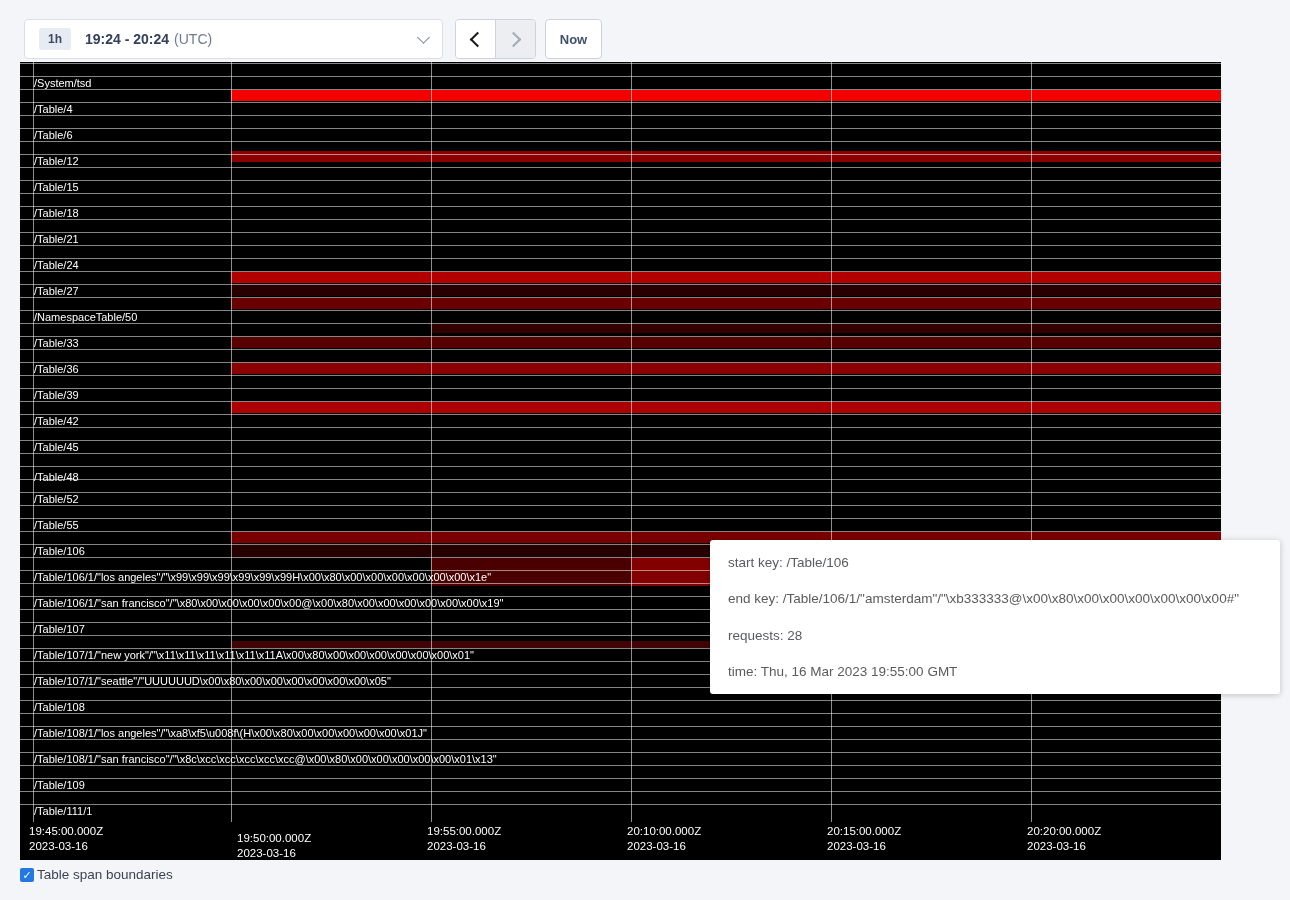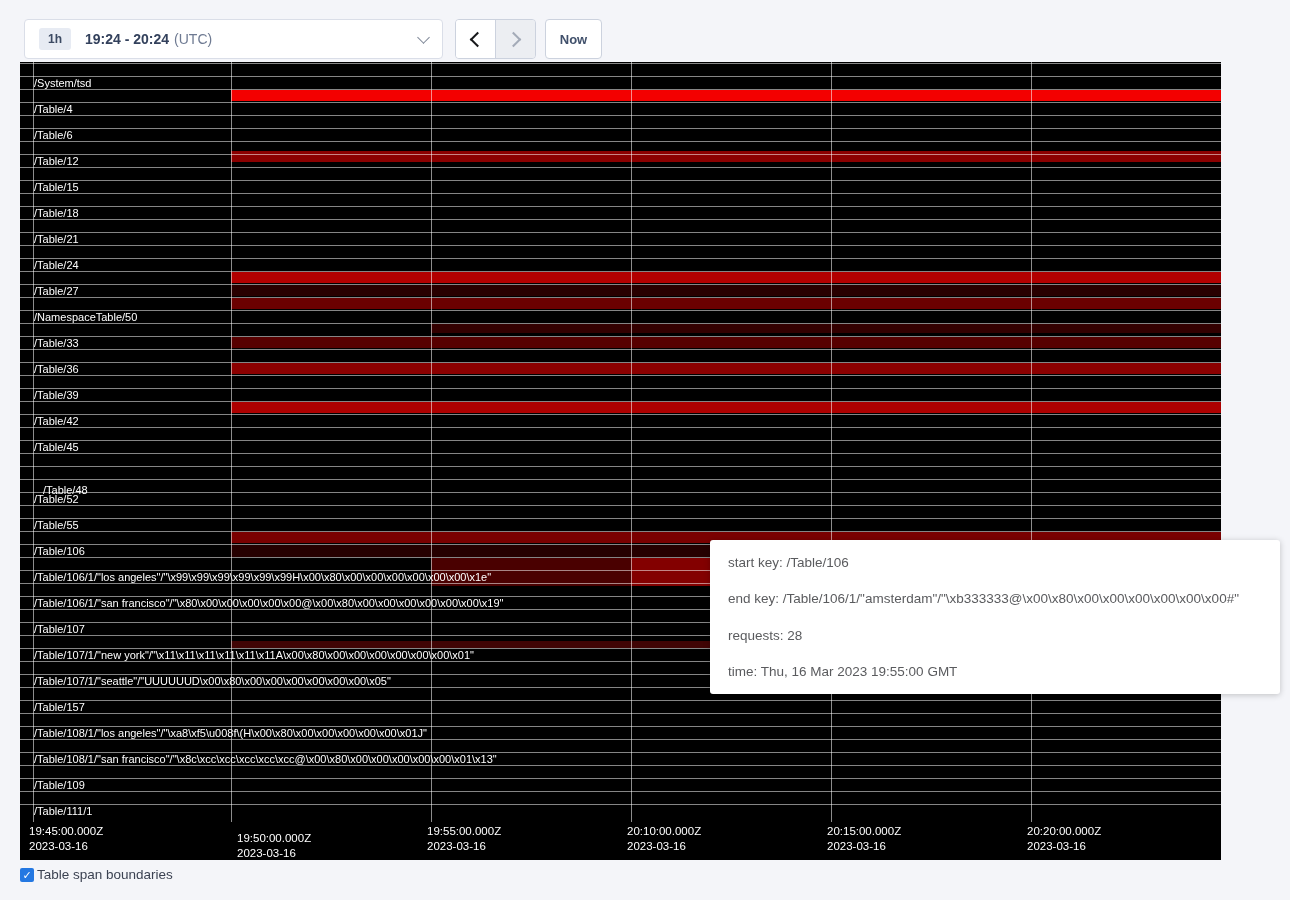--- a/index.html
+++ b/index.html
@@ -178,30 +178,30 @@
     <div class="rowlabel" style="top: 144px;">/Table/18</div>
     <div class="rowlabel" style="top: 170px;">/Table/21</div>
     <div class="rowlabel" style="top: 196px;">/Table/24</div>
     <div class="rowlabel" style="top: 222px;">/Table/27</div>
     <div class="rowlabel" style="top: 248px;">/NamespaceTable/50</div>
     <div class="rowlabel" style="top: 274px;">/Table/33</div>
     <div class="rowlabel" style="top: 300px;">/Table/36</div>
     <div class="rowlabel" style="top: 326px;">/Table/39</div>
     <div class="rowlabel" style="top: 352px;">/Table/42</div>
     <div class="rowlabel" style="top: 378px;">/Table/45</div>
-    <div class="rowlabel" style="top: 421px; margin-left: 9px;">/Table/48</div>
+    <div class="rowlabel" style="top: 408px;">/Table/48</div>
     <div class="rowlabel" style="top: 430px;">/Table/52</div>
     <div class="rowlabel" style="top: 456px;">/Table/55</div>
     <div class="rowlabel" style="top: 482px;">/Table/106</div>
     <div class="rowlabel" style="top: 508px;">/Table/106/1/"los angeles"/"\x99\x99\x99\x99\x99\x99H\x00\x80\x00\x00\x00\x00\x00\x00\x1e"</div>
     <div class="rowlabel" style="top: 534px;">/Table/106/1/"san francisco"/"\x80\x00\x00\x00\x00\x00@\x00\x80\x00\x00\x00\x00\x00\x00\x19"</div>
     <div class="rowlabel" style="top: 560px;">/Table/107</div>
     <div class="rowlabel" style="top: 586px;">/Table/107/1/"new york"/"\x11\x11\x11\x11\x11\x11A\x00\x80\x00\x00\x00\x00\x00\x00\x01"</div>
     <div class="rowlabel" style="top: 612px;">/Table/107/1/"seattle"/"UUUUUUD\x00\x80\x00\x00\x00\x00\x00\x00\x05"</div>
-    <div class="rowlabel" style="top: 638px;">/Table/157</div>
+    <div class="rowlabel" style="top: 638px;">/Table/108</div>
     <div class="rowlabel" style="top: 664px;">/Table/108/1/"los angeles"/"\xa8\xf5\u008f\(H\x00\x80\x00\x00\x00\x00\x00\x01J"</div>
     <div class="rowlabel" style="top: 690px;">/Table/108/1/"san francisco"/"\x8c\xcc\xcc\xcc\xcc\xcc@\x00\x80\x00\x00\x00\x00\x00\x01\x13"</div>
     <div class="rowlabel" style="top: 716px;">/Table/109</div>
     <div class="rowlabel" style="top: 742px;">/Table/111/1</div>
     <div class="axis-label" style="left: 9px; top: 762px;">
       <div>19:45:00.000Z</div>
       <div>2023-03-16</div>
     </div>
     <div class="axis-label" style="left: 217px; top: 762px; margin-top: 7px;">
       <div>19:50:00.000Z</div>

